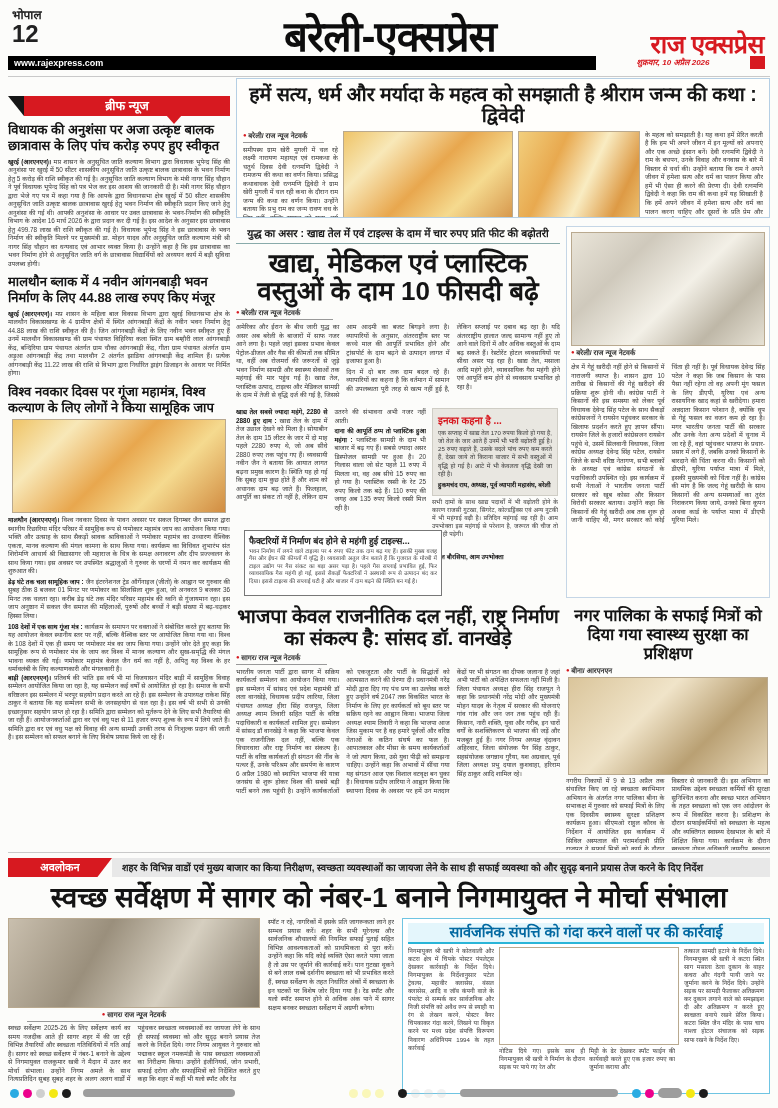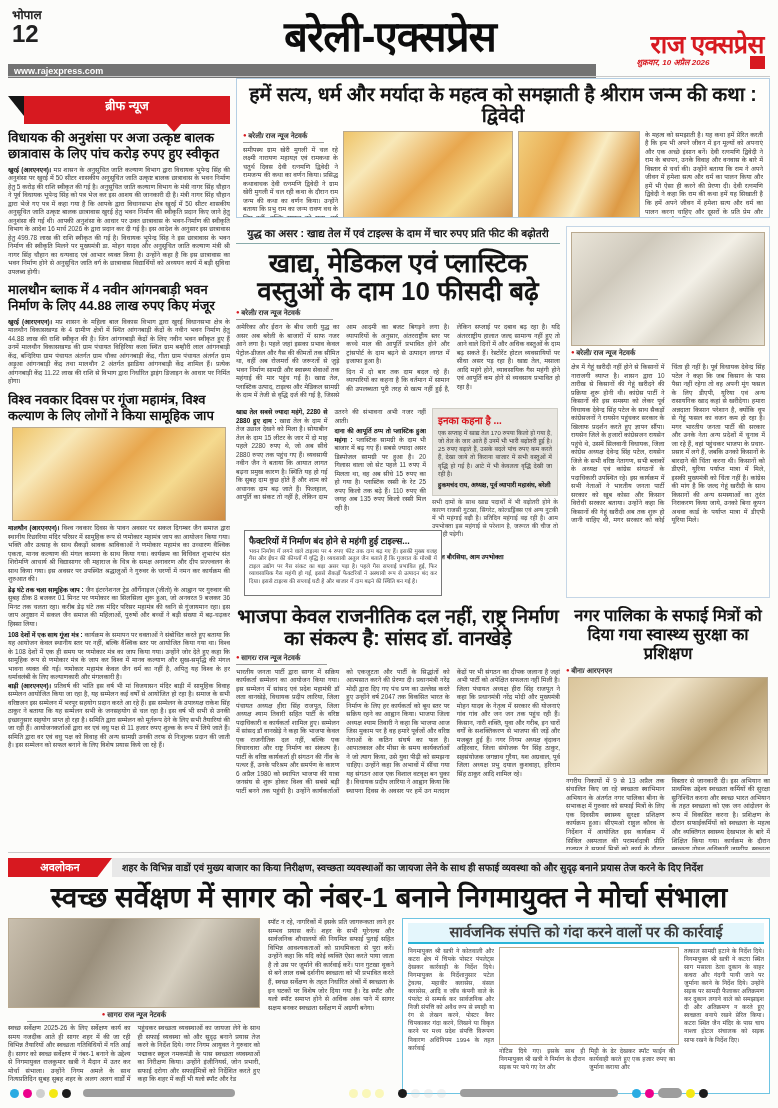--- a/index.html
+++ b/index.html
@@ -22,27 +22,27 @@
   .ph-crowd{background:linear-gradient(135deg,#eae5d9 0%,#cfc9bc 28%,#f3f0e7 55%,#beb7a7 78%,#e7e2d5 100%);}
   .ph-room{background:linear-gradient(135deg,#dac59b 0%,#f0e4c9 38%,#b9a073 68%,#e8dabc 100%);}
   .ph-street{background:linear-gradient(135deg,#d0c6b5 0%,#a89c89 30%,#dad3c5 60%,#90867; 80%,#c9c0af 100%);}
   .ph-street2{background:linear-gradient(120deg,#c9bfae 0%,#9a8f7c 35%,#d6cfc0 65%,#857b6a 100%);}
 
   
   .mast-city{font-size:12px;font-weight:bold;}
   .mast-page{font-size:24px;font-weight:bold;line-height:0.9;}
   .mast-title{font-size:42px;font-weight:bold;letter-spacing:-1px;color:#0d0d0d;text-align:center;}
   .mast-brand{font-size:25px;font-weight:bold;color:#d71920;text-align:right;letter-spacing:-0.5px;}
-  .redbar{background:#737373;height:14px;color:#fff;font-size:9px;font-weight:bold;line-height:14px;padding-left:6px;margin-top:8px;}
+  .redbar{background:#000000;height:14px;color:#fff;font-size:9px;font-weight:bold;line-height:14px;padding-left:6px;}
   .mast-date{color:#d71920;font-size:8px;font-weight:bold;text-align:center;}
   .redsq{background:#d71920;width:15px;height:13px;}
 
   
   .brief-banner{position:relative;background:#d71920;color:#fff;text-align:center;
-    font-weight:bold;font-size:12.5px;height:28px;line-height:20px;margin-left:16px;}
+    font-weight:bold;font-size:12.5px;height:20px;line-height:20px;margin-left:16px;}
   .brief-banner::before{content:"";position:absolute;left:-16px;top:0;
     border-top:20px solid #161616;border-left:16px solid transparent;}
   .brief-banner::after{content:"";position:absolute;right:48px;bottom:-8px;
     border-top:9px solid #d71920;border-left:8px solid transparent;border-right:8px solid transparent;}
   .brief-h{font-size:13px;line-height:1.25;margin:6px 0 3px 0;}
   .runin{font-weight:bold;color:#111;}
 
   .lead-box{border:1px solid #b5cfe4;background:#fffefb;padding:4px 6px;box-sizing:border-box;}
   .lead-h{font-size:19.5px;text-align:center;line-height:1.1;margin:1px 0 4px 0;}
 
@@ -62,21 +62,21 @@
   .inset-box{position:absolute;background:#fff;box-shadow:0 0 0 5px #fff;text-align:center;
     font-weight:bold;font-size:10px;line-height:1.3;border-bottom:2.5px solid #cc1111;padding-bottom:3px;}
 
   .obs-tag{background:#d71920;color:#fff;font-weight:bold;font-size:11px;height:19px;line-height:19px;
     width:104px;text-align:center;clip-path:polygon(0 0,100% 0,86% 100%,0 100%);}
   .obs-kicker{background:#e8e8e8;height:19px;line-height:19px;font-size:9.6px;font-weight:bold;
     color:#222;flex:1;padding:0 10px;white-space:nowrap;overflow:hidden;}
   .survey-h{font-size:28px;text-align:center;line-height:1.05;margin:6px 0 6px 0;}
 
   .action-box{border:1px solid #6ec4e2;box-sizing:border-box;background:#fff;padding:4px 5px;}
-  .action-h{font-size:14.5px;font-weight:bold;color:#404040;text-align:center;background:#e4f6fc;
+  .action-h{font-size:14.5px;font-weight:bold;color:#0369a1;text-align:center;background:#e4f6fc;
     border-bottom:2px solid #2ab5d8;line-height:1.25;margin-bottom:3px;}
 
   .marks{display:flex;align-items:center;gap:4px;}
   .dot{width:9px;height:9px;border-radius:50%;}
   .d-c{background:#29abe2;} .d-m{background:#ec008c;} .d-g{background:#cfcfcf;}
   .d-y{background:#f4e813;} .d-k{background:#1c1c1c;}
   .d-f{opacity:0.28;}
   .gbar{background:#9d9d9d;height:8px;border-radius:4px;}
   .clip{overflow:hidden;}
   hr.thin{border:0;border-top:1px solid #c9c9c9;margin:0;}

